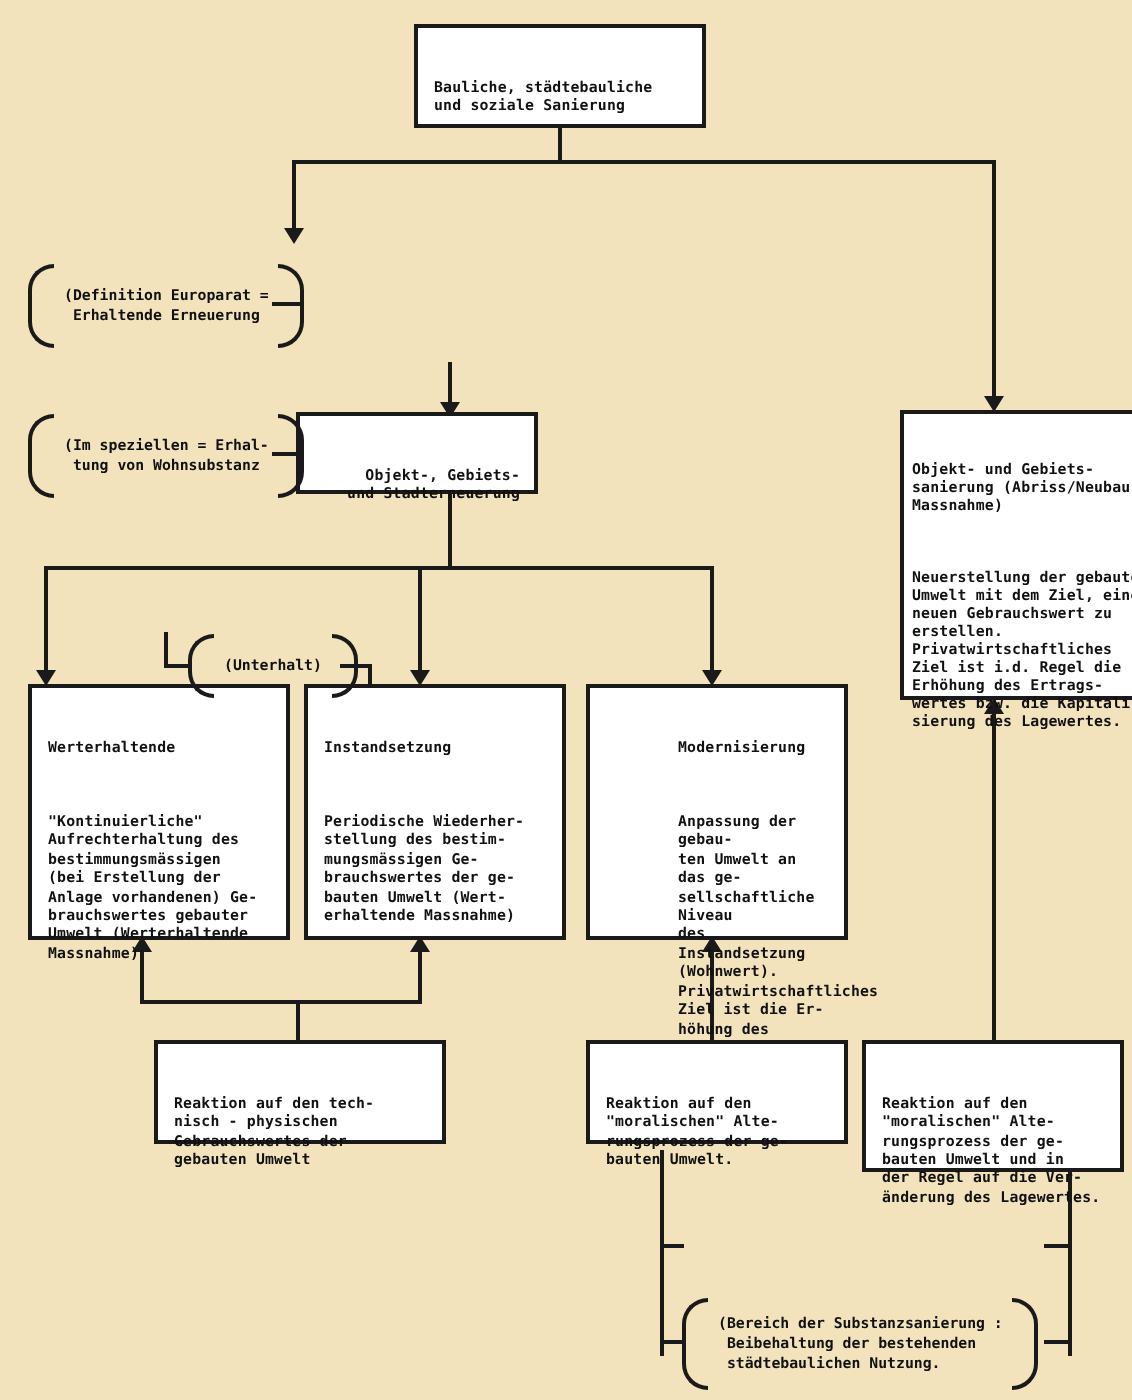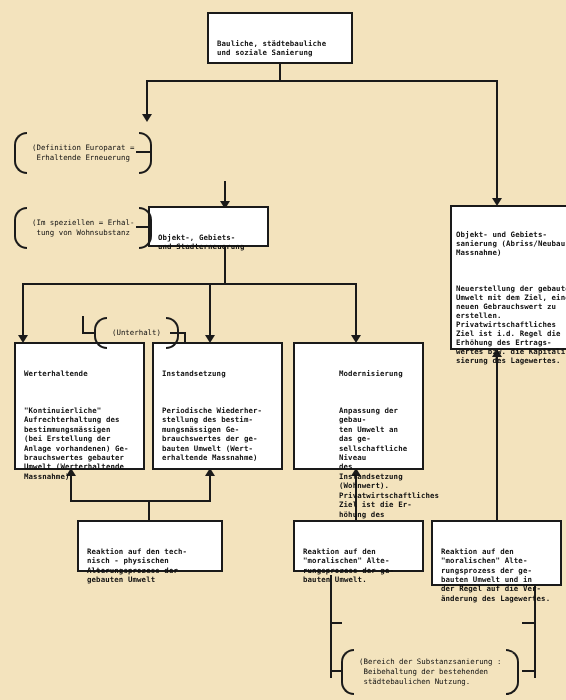--- a/index.html
+++ b/index.html
@@ -39,21 +39,21 @@
   .ar.down{border-left:5px solid transparent;border-right:5px solid transparent;border-top:8px solid #1a1a1a;}
   .ar.up{border-left:5px solid transparent;border-right:5px solid transparent;border-bottom:8px solid #1a1a1a;}
   
   .brace{
     position:absolute;
     display:flex;
     align-items:center;
     font-size:7.4px;
     line-height:10px;
     color:#111;
-    font-weight:400;
+    font-weight:700;
     white-space:pre;
   }
   .brace .bar{
     width:11px;height:38px;
     border-top:2px solid #1a1a1a;
     border-bottom:2px solid #1a1a1a;
     border-left:2px solid #1a1a1a;
     border-radius:14px 0 0 14px;
     border-right:none;
     flex:0 0 auto;
@@ -120,21 +120,21 @@
   <div class="ln vl" style="left:534px;top:575px;height:103px;"></div>
   <div class="ln hl" style="left:522px;top:622px;width:14px;"></div>
   <div class="ln hl" style="left:522px;top:670px;width:14px;"></div>
 
   <div class="box" style="left:207px;top:12px;width:146px;height:52px;">
     <span class="bd">Bauliche, städtebauliche
 und soziale Sanierung</span>
   </div>
 
 
-  <div class="box" style="left:148px;top:206px;width:121px;height:41px;">
+  <div class="box" style="left:148px;top:206px;width:121px;height:41px;text-align:right;">
     <span class="hd" style="margin-bottom:0">Objekt-, Gebiets-
 und Stadterneuerung</span>
   </div>
 
   <div class="box" style="left:450px;top:205px;width:132px;height:145px;padding:5px 3px 4px 4px;line-height:9.1px;">
     <span class="hd" style="margin-bottom:8px">Objekt- und Gebiets-
 sanierung (Abriss/Neubau-
 Massnahme)</span>
     <span class="bd">Neuerstellung der gebauten
 Umwelt mit dem Ziel, einen
@@ -179,21 +179,21 @@
 Privatwirtschaftliches
 Ziel ist die Er-
 höhung des Ertragswertes.
 (Wertvermehrende Mass-
 nahme).</span>
   </div>
 
   <div class="box" style="left:77px;top:520px;width:146px;height:52px;">
     <span class="bd">Reaktion auf den tech-
 nisch - physischen
-Alterungsprozess der
+Gebrauchswertes der
 gebauten Umwelt</span>
   </div>
 
   <div class="box" style="left:293px;top:520px;width:131px;height:52px;">
     <span class="bd">Reaktion auf den
 "moralischen" Alte-
 rungsprozess der ge-
 bauten Umwelt.</span>
   </div>
 

